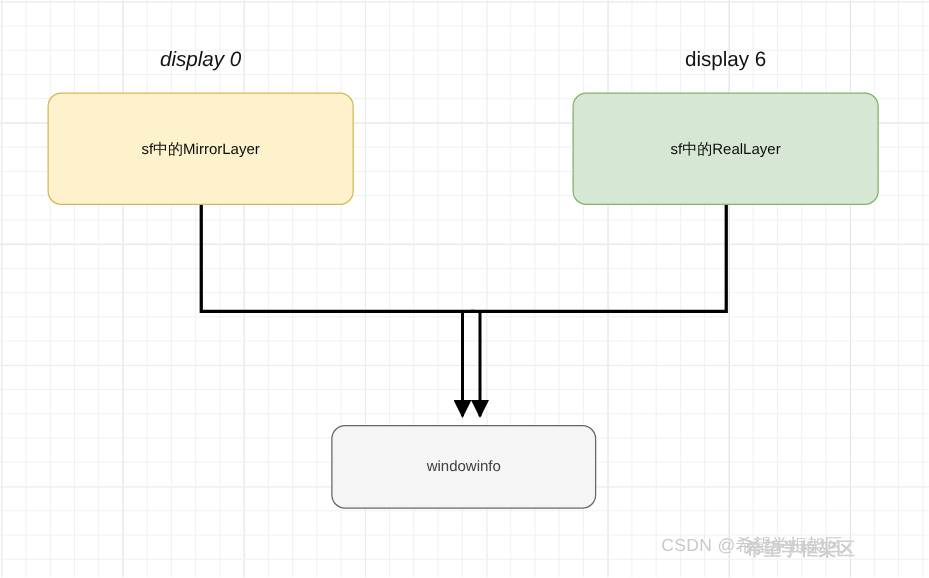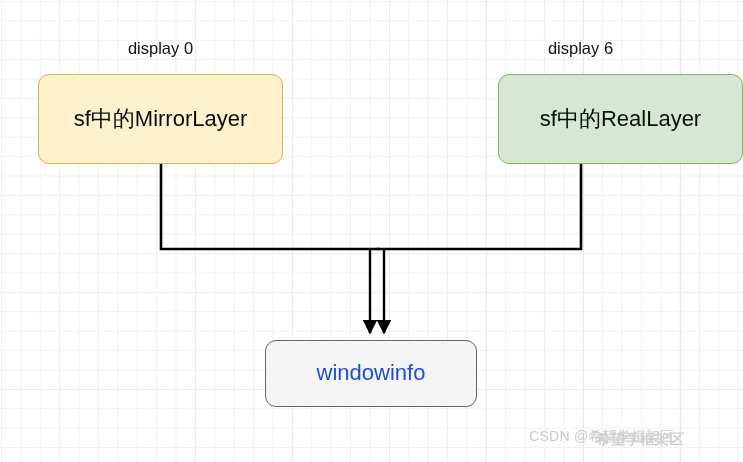--- a/index.html
+++ b/index.html
@@ -38,21 +38,21 @@
     pointer-events: none;
   }
 
   .node {
     position: absolute;
     box-sizing: border-box;
     display: flex;
     align-items: center;
     justify-content: center;
     border-radius: 11px;
-    font-size: 22px;
+    font-size: 12px;
     color: #0b0b0b;
     text-align: center;
     line-height: 1.2;
   }
 
   .node-mirror {
     left: 38px;
     top: 74px;
     width: 245px;
     height: 90px;
@@ -60,44 +60,44 @@
     border: 1.6px solid #d6b656;
   }
 
   .node-real {
     left: 458px;
     top: 74px;
     width: 245px;
     height: 90px;
     background: #d6e8d4;
     border: 1.6px solid #82b366;
-    margin-left: 40px;
   }
 
   .node-windowinfo {
     left: 265px;
     top: 340px;
     width: 212px;
     height: 67px;
     background: #f5f5f5;
     border: 1.8px solid #666666;
-    color: #1d4ed8;
+    color: #404040;
   }
 
   .caption {
     position: absolute;
     font-size: 16.5px;
     color: #121212;
     white-space: nowrap;
   }
   .caption-display0 {
     left: 38px;
     top: 39px;
     width: 245px;
     text-align: center;
+    font-style: italic;
   }
   .caption-display2 {
     left: 458px;
     top: 39px;
     width: 245px;
     text-align: center;
   }
 
   .edge-label {
     position: absolute;

